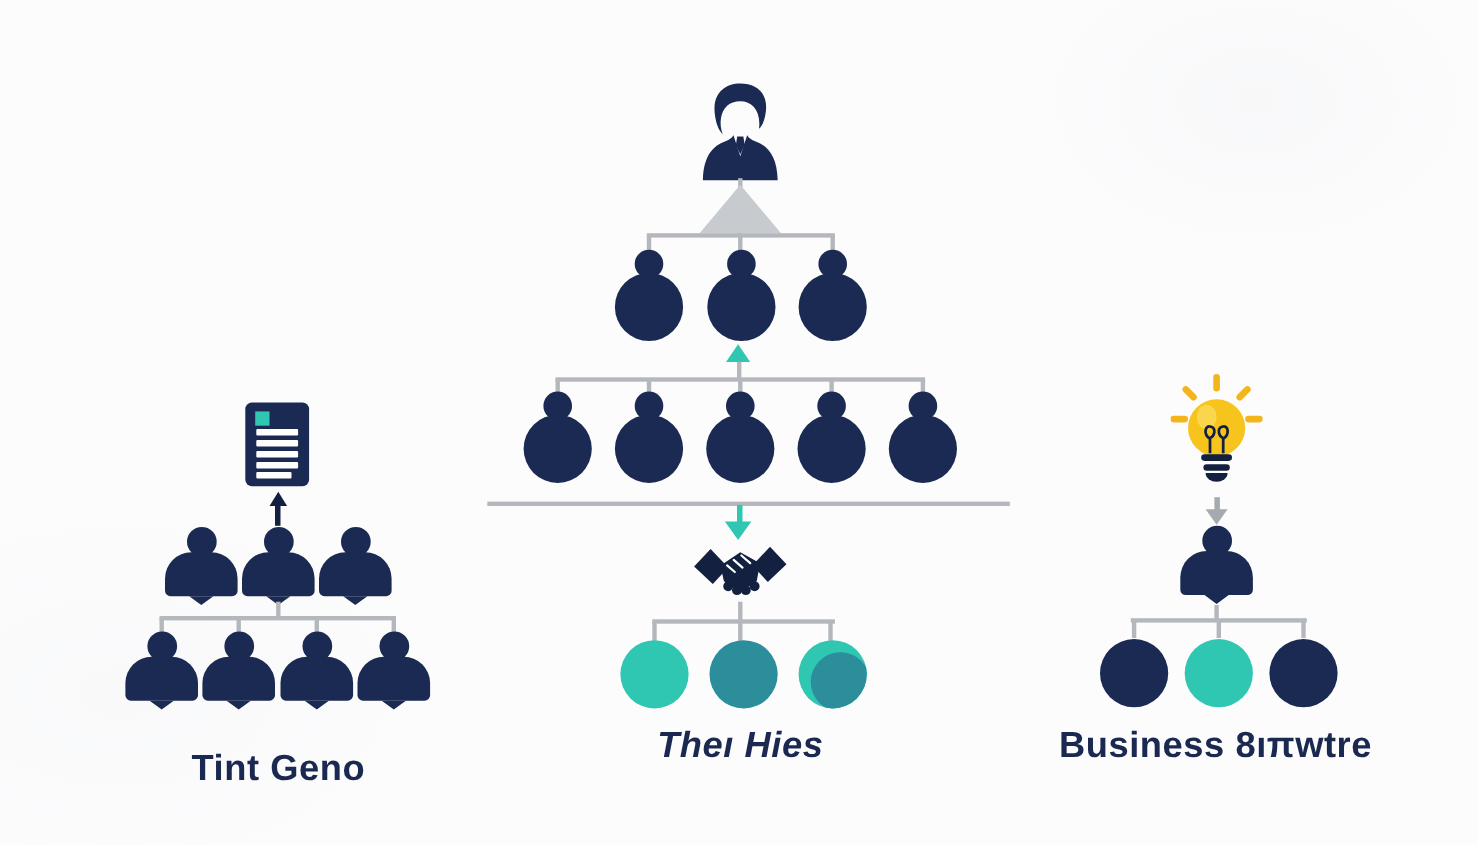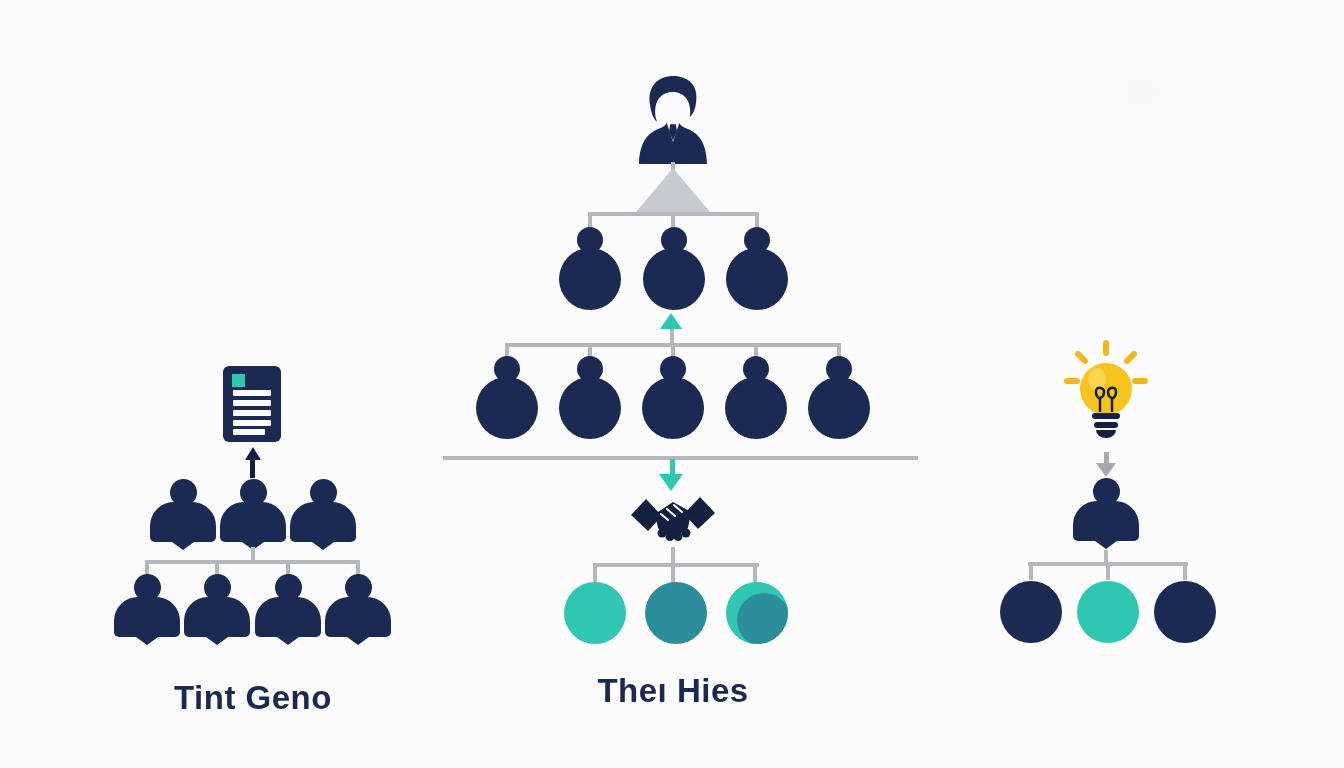--- a/index.html
+++ b/index.html
@@ -215,21 +215,21 @@
   <div class="vline" style="left:753px; top:565px; height:18px;"></div>
 
   <div class="row" style="left:564px; top:582px; width:224px;">
       <div class="node-circle c-teal"></div>
       <div class="node-circle c-teal_dark"></div>
       <div class="node-circle c-overlap">
         <div class="overlap-inner"></div>
       </div>
     </div>
 
-  <div class="label" style="left:543px; top:672px; width:260px;">Theı Hies</div>
+  <div class="label" style="left:543px; top:658px; width:260px;font-style:italic;">Theı Hies</div>
 
   <svg style="position:absolute; left:1064px; top:340px;" width="84" height="110" viewBox="0 0 84 110">
     <g style="stroke:var(--ray-yellow);stroke-width:6;stroke-linecap:round" fill="none">
       <path d="M42 3 L42 13"></path>
       <path d="M14 14 L21 21"></path>
       <path d="M70 14 L63 21"></path>
       <path d="M3 41 L13 41"></path>
       <path d="M81 41 L71 41"></path>
     </g>
     <circle cx="42" cy="49" r="26" style="fill:var(--bulb-yellow)"></circle>
@@ -261,14 +261,15 @@
   <div class="vline" style="left:1029px; top:564px; height:16px;"></div>
   <div class="vline" style="left:1106px; top:564px; height:16px;"></div>
   <div class="vline" style="left:1183px; top:564px; height:16px;"></div>
 
   <div class="row" style="left:1000px; top:581px; width:216px;">
       <div class="node-circle c-navy"></div>
       <div class="node-circle c-teal"></div>
       <div class="node-circle c-navy"></div>
     </div>
 
+  <div class="label" style="left:955px; top:658px; width:300px;">Business 8ıπwtre</div>
 
 </div>
 
 </body></html>

